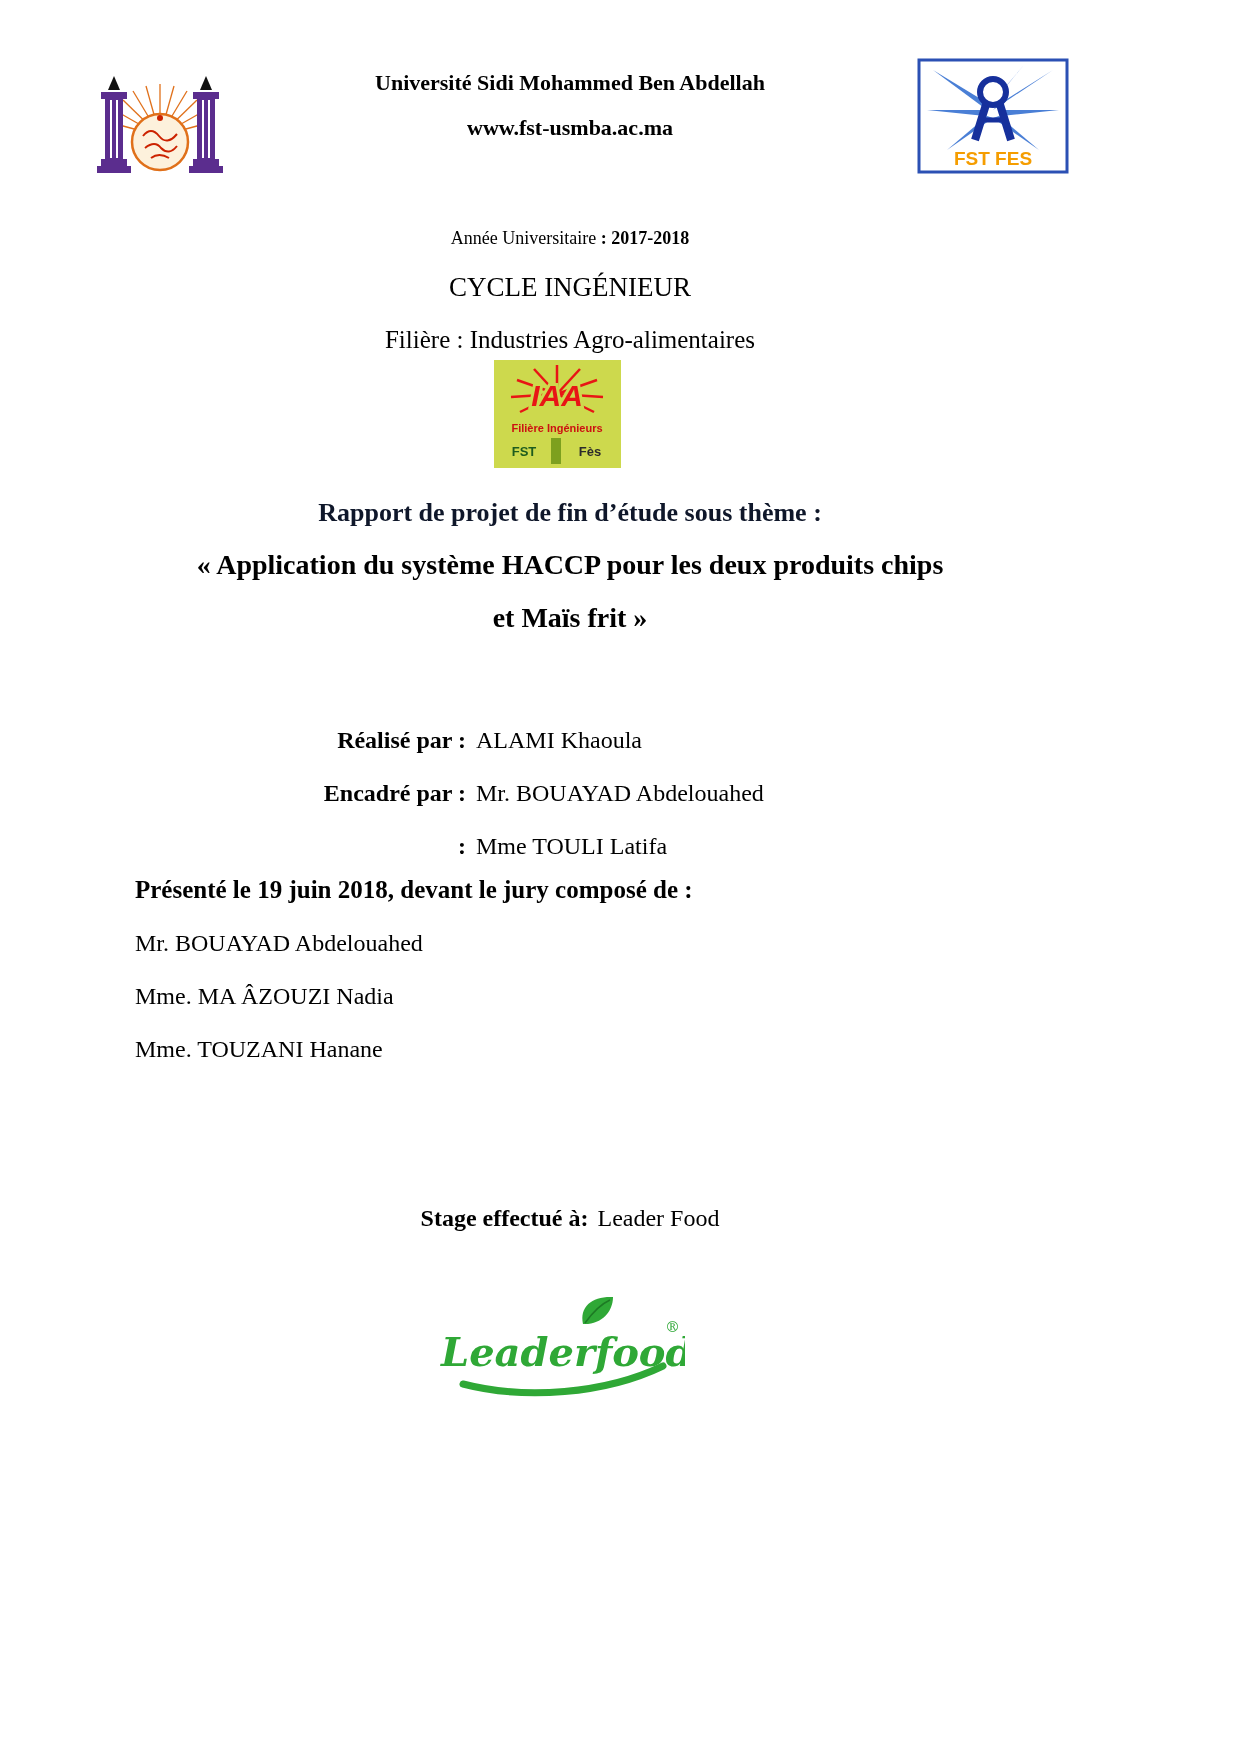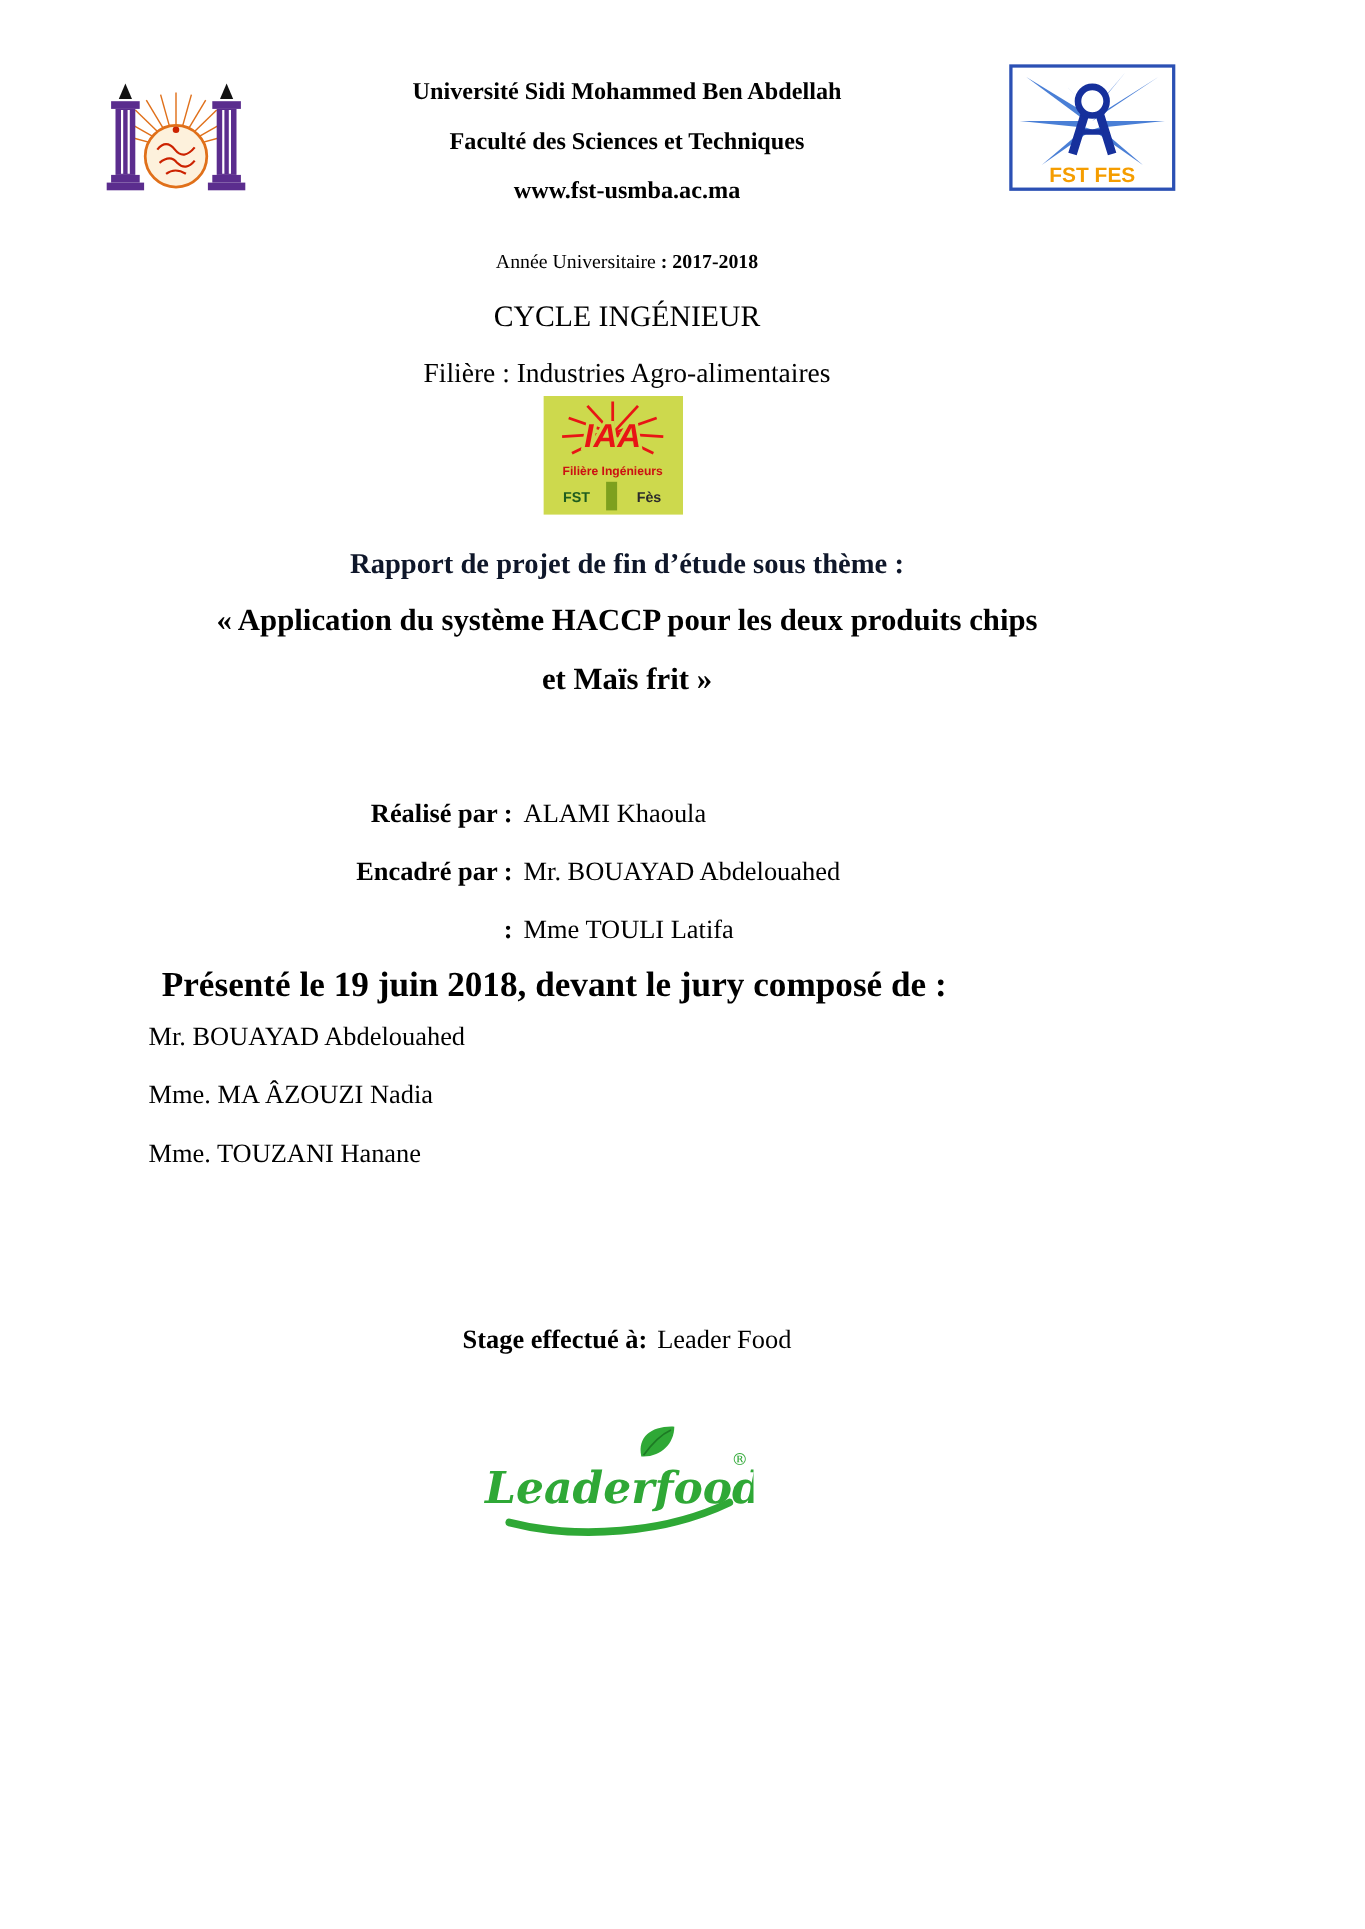--- a/index.html
+++ b/index.html
@@ -31,21 +31,21 @@
 
   .theme-heading { top: 498px; font-size: 26px; font-weight: bold; color: #0f172a; }
   .title1 { top: 549px; font-size: 28px; font-weight: bold; }
   .title2 { top: 602px; font-size: 28px; font-weight: bold; }
 
   .credits { position: absolute; top: 714px; left: 0; width: 1241px; font-size: 24px; }
   .credit-row { display: flex; line-height: 53px; }
   .credit-label { width: 466px; text-align: right; font-weight: bold; padding-left: 36px; }
   .credit-value { margin-left: 10px; }
 
-  .jury-heading { position: absolute; left: 135px; top: 876px; font-size: 32px; font-weight: bold; margin-left: 12px; }
+  .jury-heading { position: absolute; left: 135px; top: 876px; font-size: 25px; font-weight: bold; }
   .jury-member { position: absolute; left: 135px; font-size: 24px; }
   .jm0 { top: 930px; }
   .jm1 { top: 983px; text-align: right; }
   .jm2 { top: 1036px; }
 
   .stage { top: 1205px; font-size: 24px; }
   .stage .b { margin-right: 9px; }
 
   .leaderfood { left: 435px; top: 1294px; }
 </style>
@@ -94,21 +94,20 @@
         <path d="M58,74 q8,-10 16,0 q8,10 18,-2"></path>
         <path d="M60,86 q10,-8 16,0 q8,8 16,-2"></path>
         <path d="M66,96 q8,-6 18,0"></path>
       </g>
       <circle cx="75" cy="56" r="3" fill="#cc2200"></circle>
     </svg>
   </div>
 
   <div class="cline hdr-text">
     <div>Université Sidi Mohammed Ben Abdellah</div>
-    <div>Faculté des Sciences et Techniques</div>
     <div>www.fst-usmba.ac.ma</div>
   </div>
 
   <div class="abs fst-logo">
     <svg width="152" height="116" viewBox="0 0 152 116">
       <rect x="2" y="2" width="148" height="112" fill="#ffffff" stroke="#2b50b4" stroke-width="3"></rect>
       <g fill="#4a7fd6">
         <polygon points="72,46 16,12 70,52"></polygon>
         <polygon points="74,42 40,8 80,48"></polygon>
         <polygon points="78,42 106,8 72,48"></polygon>

